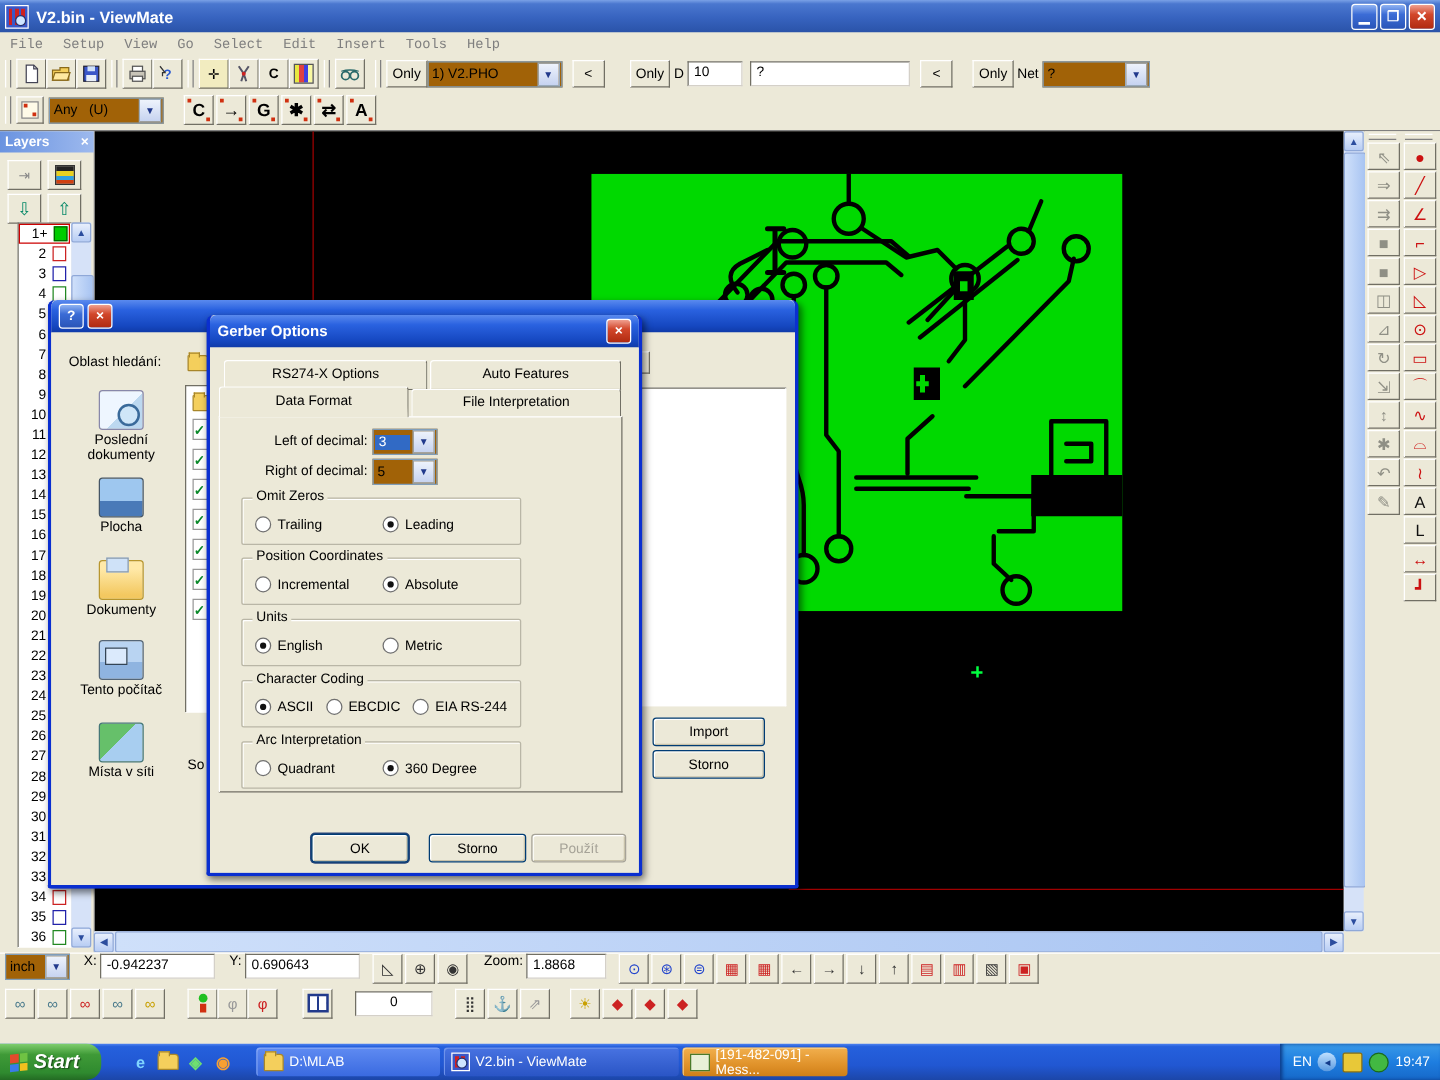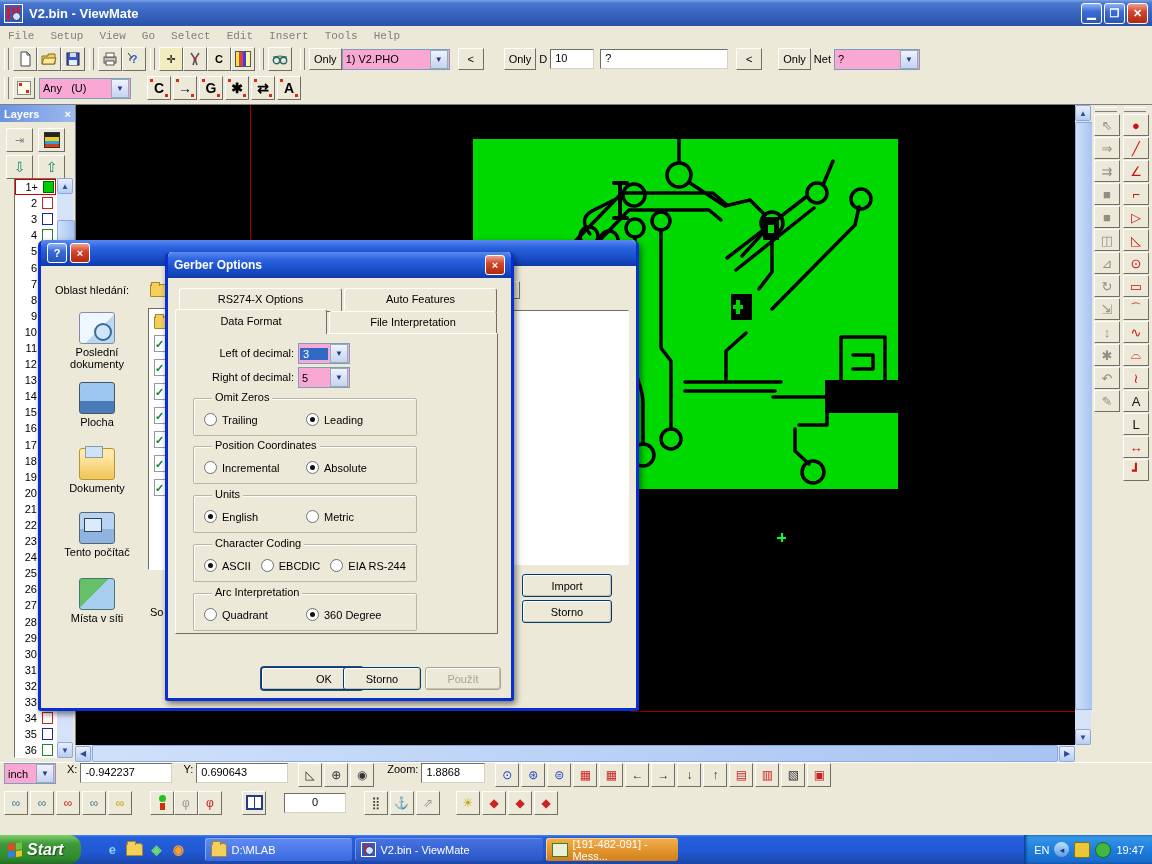--- a/index.html
+++ b/index.html
@@ -6,35 +6,35 @@
   #screen{position:relative;width:1152px;height:864px;background:#ece9d8;overflow:hidden;
     font-family:"Liberation Sans",sans-serif;font-size:11px;color:#000;}
   
   .tbtn{width:24px;height:24px;background:#ece9d8;border-top:1px solid #fff;border-left:1px solid #fff;
     border-right:1px solid #716f64;border-bottom:1px solid #716f64;display:flex;align-items:center;
     justify-content:center;box-sizing:border-box;flex:0 0 auto;}
   .tbtn.small{width:22px;height:22px;}
   .sunken{background:#fff;border-top:1px solid #716f64;border-left:1px solid #716f64;
     border-right:1px solid #fff;border-bottom:1px solid #fff;box-sizing:border-box;}
   .grip{width:3px;height:22px;border-left:1px solid #fff;border-right:1px solid #808080;margin:0 4px;flex:0 0 auto;}
-  .combo{display:flex;align-items:center;background:#f9a8d4;border:1px solid #7f9db9;height:21px;box-sizing:border-box;}
+  .combo{display:flex;align-items:center;background:#a16207;border:1px solid #7f9db9;height:21px;box-sizing:border-box;}
   .combo .cval{flex:1;padding:0 3px;white-space:pre;overflow:hidden;}
   .combo .cbtn{width:16px;height:17px;margin:1px;background:linear-gradient(180deg,#eef3fc,#c6d3f0);
     border:1px solid #9ab;display:flex;align-items:center;justify-content:center;font-size:8px;color:#223a8c;}
   .field{background:#fff;border-top:1px solid #716f64;border-left:1px solid #716f64;
     border-right:1px solid #d4d0c8;border-bottom:1px solid #d4d0c8;padding:2px 4px;box-sizing:border-box;height:20px;}
   .pushbtn{background:#ece9d8;border:1px solid #003c74;border-radius:3px;height:21px;
     box-shadow:inset 1px 1px 0 #fff, inset -1px -1px 0 #c8c2aa;display:flex;align-items:center;justify-content:center;}
   .pushbtn.default{box-shadow:0 0 0 1px #28467a, inset 1px 1px 0 #fff, inset -1px -1px 0 #c8c2aa;}
   .pushbtn.disabled{color:#a6a398;border-color:#a6a398;}
   .radio{width:11px;height:11px;border-radius:50%;background:#fff;border:1px solid #707070;
     display:inline-block;position:relative;vertical-align:-2px;margin-right:5px;flex:0 0 auto;}
   .radio.sel::after{content:"";position:absolute;left:3px;top:3px;width:5px;height:5px;border-radius:50%;background:#111;}
   .groupbox{position:absolute;border:1px solid #b9b6a6;border-radius:2px;box-shadow:inset 1px 1px 0 #fff;}
-  .groupbox .legend{position:absolute;top:-8px;left:8px;background:#ece9d8;padding:0 3px;margin-left:10px;}
+  .groupbox .legend{position:absolute;top:-8px;left:8px;background:#ece9d8;padding:0 3px;}
   .gopts{display:flex;align-items:center;position:absolute;top:14px;left:10px;right:6px;}
   
   .titlebar{position:absolute;left:0;top:0;width:1152px;height:26px;
     background:linear-gradient(180deg,#7aa1e6 0%,#4a77cf 12%,#3763bf 55%,#2a53a8 100%);
     display:flex;align-items:center;color:#fff;font-weight:bold;font-size:13px;}
   .appicon{width:17px;height:17px;margin:0 6px 0 4px;background:#3a57c8;border:1px solid #fff;
     position:relative;flex:0 0 auto;}
   .appicon::before{content:"";position:absolute;inset:2px;background:
     repeating-linear-gradient(90deg,#d02020 0 3px,#3a57c8 3px 5px);}
   .appicon::after{content:"";position:absolute;right:1px;bottom:1px;width:7px;height:7px;border-radius:50%;
@@ -779,19 +779,19 @@
       <div class="groupbox" style="left:25px;top:315px;width:222px;height:36px;">
         <span class="legend">Arc Interpretation</span>
         <span class="gopts">
           <span class="radio"></span>
           <span style="width:62px;">Quadrant</span>
           <span class="radio sel" style="margin-left:22px;"></span>
           <span>360 Degree</span>
         </span>
       </div>
 
-      <span class="pushbtn default" style="position:absolute;left:93px;top:389px;width:76px;padding-left:24px;">OK</span>
+      <span class="pushbtn default" style="position:absolute;left:81px;top:389px;width:76px;">OK</span>
       <span class="pushbtn" style="position:absolute;left:175px;top:389px;width:76px;">Storno</span>
       <span class="pushbtn disabled" style="position:absolute;left:257px;top:389px;width:74px;">Použít</span>
     </div>
   </div>
 
 </div>
 
 </body></html>

